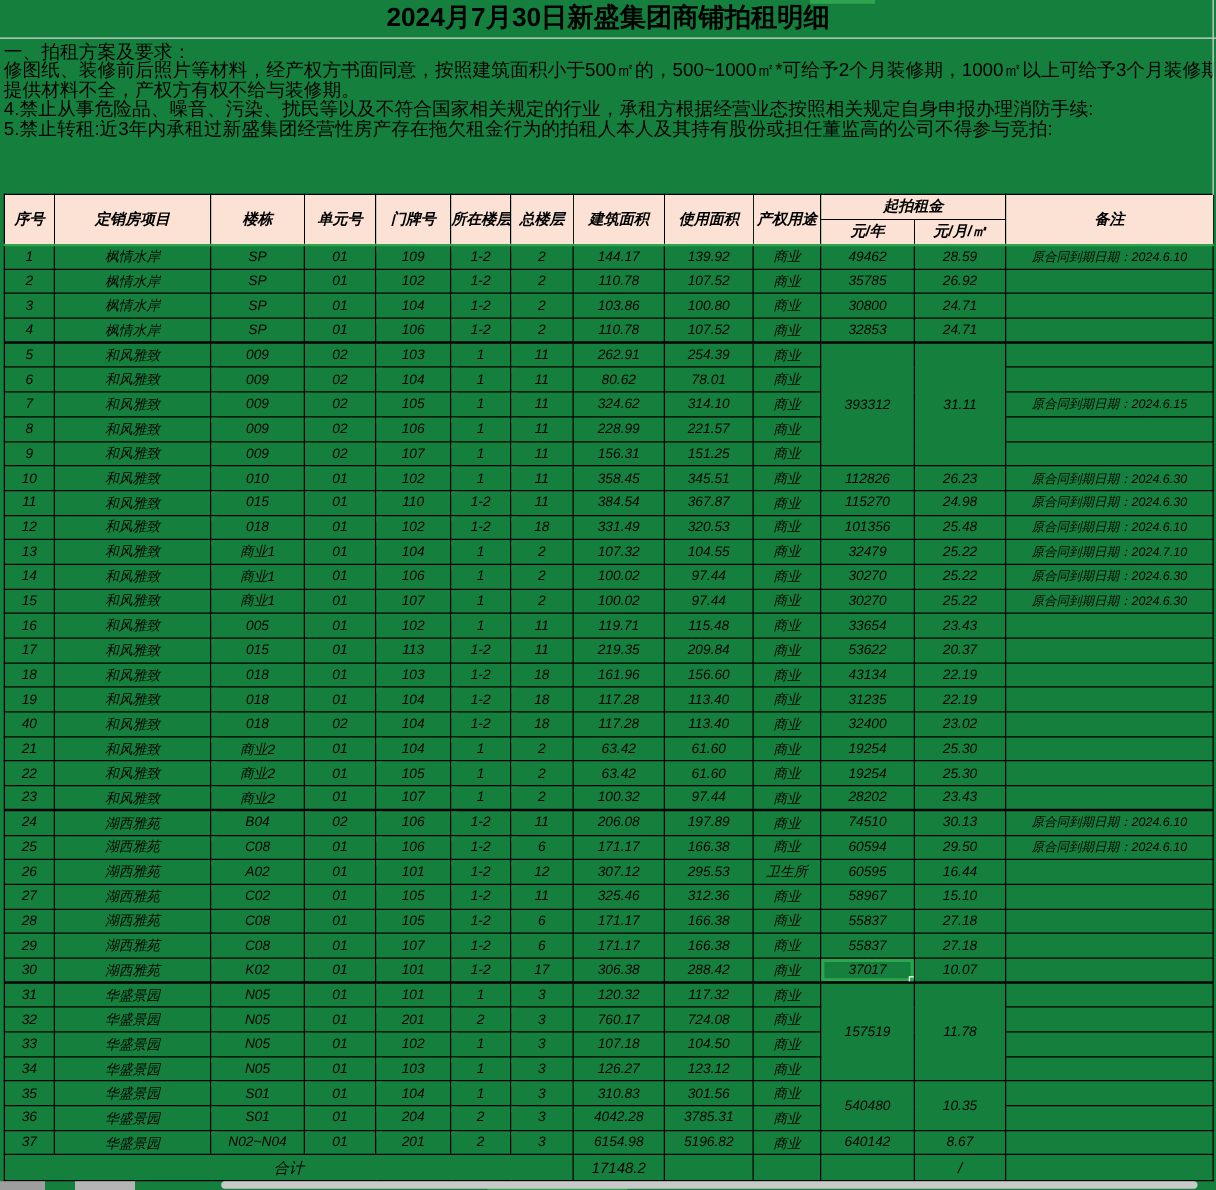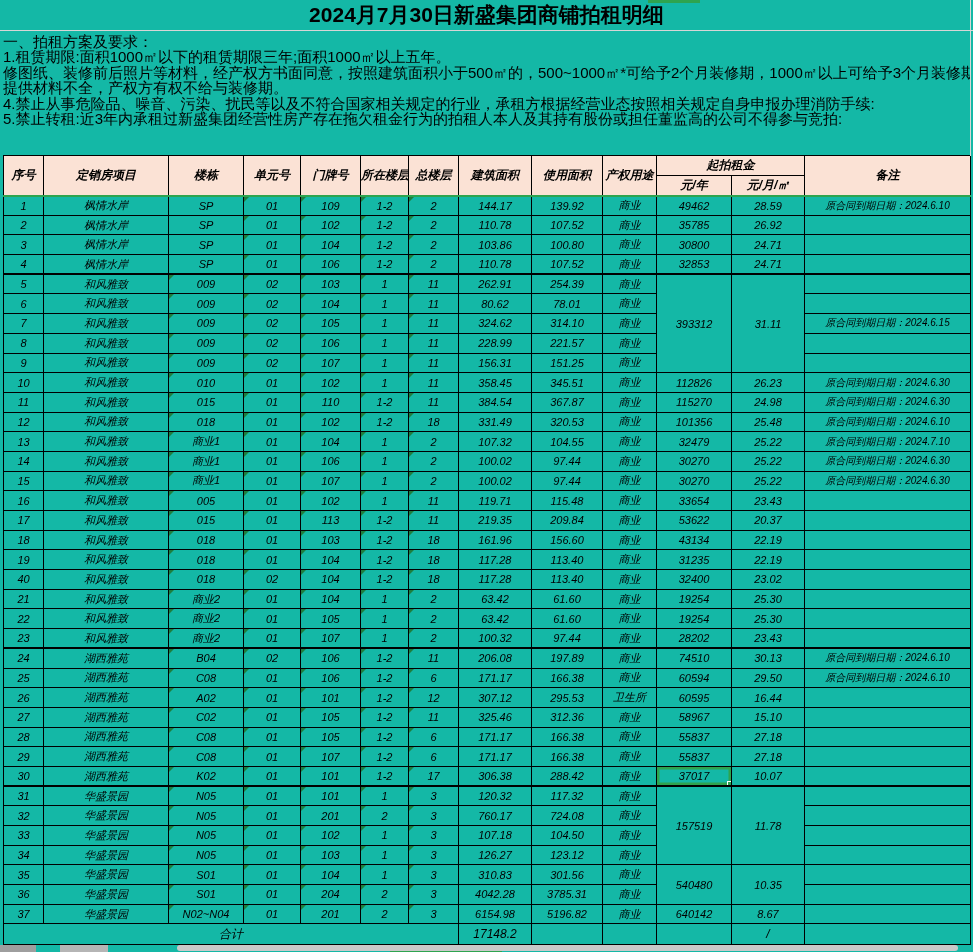--- a/index.html
+++ b/index.html
@@ -1,21 +1,21 @@
 <!DOCTYPE html>
 <html><head>
 <meta charset="utf-8">
 <style>
   :root{
     --peach:#FBE2D5; --green:#2EA44F; --tri:#1E7E3E;
     --grid:#D6D6D6; --ink:#000; --sb:#C9C9C9;
   }
   *{margin:0;padding:0;box-sizing:border-box;}
   body{background:#888;font-family:"Liberation Sans", sans-serif;}
-  #app{position:relative;width:973px;height:952px;background:#14b8a6;overflow:hidden;color:var(--ink);}
+  #app{position:relative;width:973px;height:952px;background:#15803d;overflow:hidden;color:var(--ink);}
 
   
   .top-green{position:absolute;left:648px;top:0;width:52px;height:3px;background:var(--green);}
   .vgrid{position:absolute;left:970px;top:0;width:1px;height:156px;background:var(--grid);}
 
   
   .title{height:31px;line-height:30px;text-align:center;font-size:21px;font-weight:700;
          border-bottom:1px solid var(--grid);white-space:nowrap;overflow:hidden;}
 
   
@@ -51,21 +51,20 @@
 <body>
 
 <div id="app">
   <div class="top-green"></div>
   <div class="vgrid"></div>
 
   <div class="title">2024月7月30日新盛集团商铺拍租明细</div>
 
   <div class="notes">
     <div>一、拍租方案及要求：</div>
-    <div>1.租赁期限:面积1000㎡以下的租赁期限三年;面积1000㎡以上五年。</div>
     <div>修图纸、装修前后照片等材料，经产权方书面同意，按照建筑面积小于500㎡的，500~1000㎡*可给予2个月装修期，1000㎡以上可给予3个月装修期:如未实际装修或装修</div>
     <div>提供材料不全，产权方有权不给与装修期。</div>
     <div>4.禁止从事危险品、噪音、污染、扰民等以及不符合国家相关规定的行业，承租方根据经营业态按照相关规定自身申报办理消防手续:</div>
     <div>5.禁止转租:近3年内承租过新盛集团经营性房产存在拖欠租金行为的拍租人本人及其持有股份或担任董监高的公司不得参与竞拍:</div>
   </div>
 
   <table>
     <colgroup>
       <col style="width:40px">
         <col style="width:125px">

